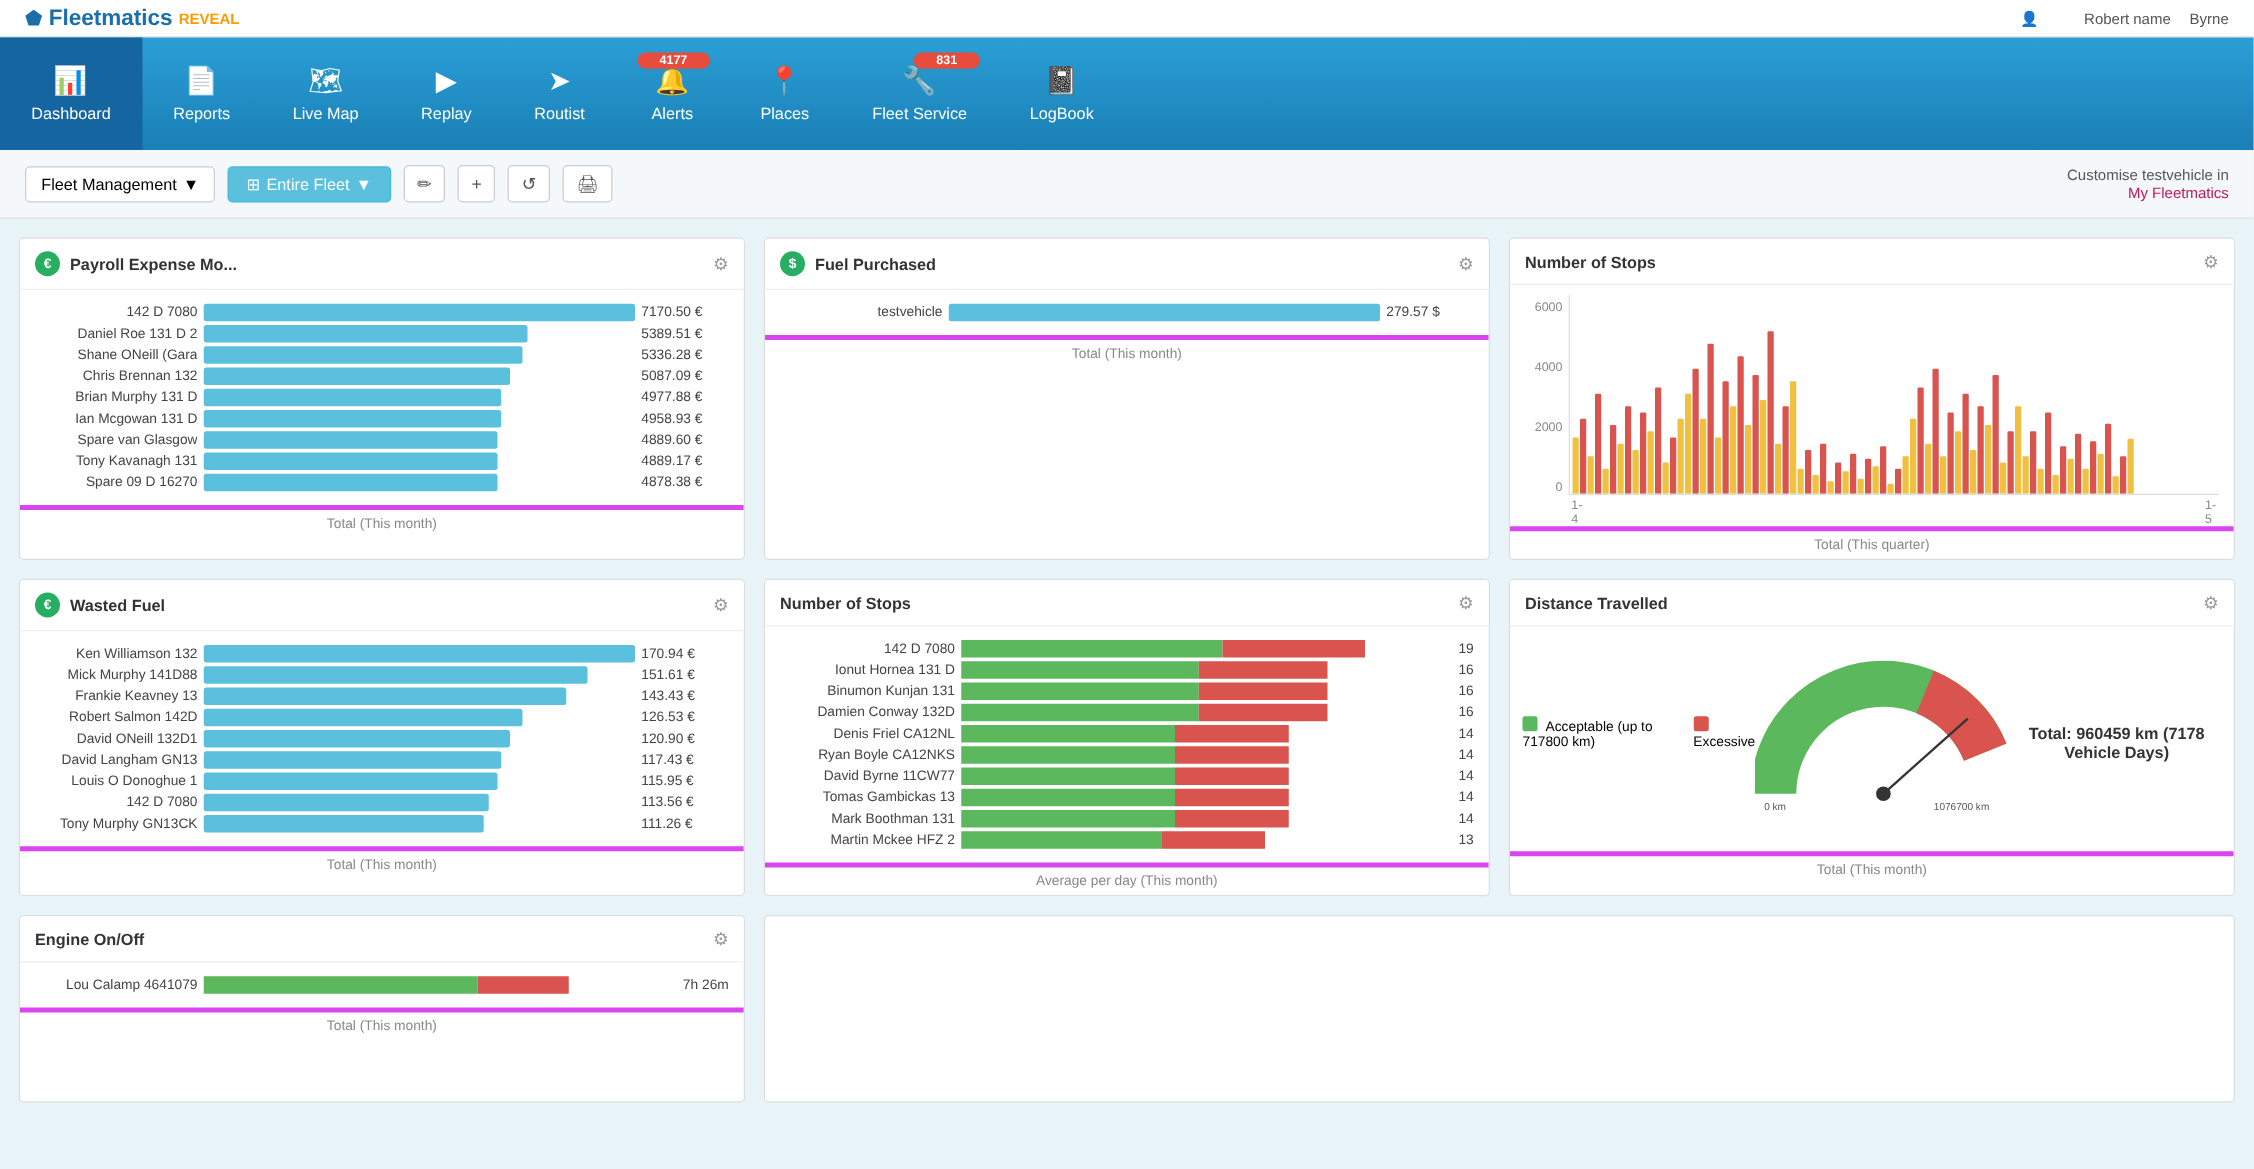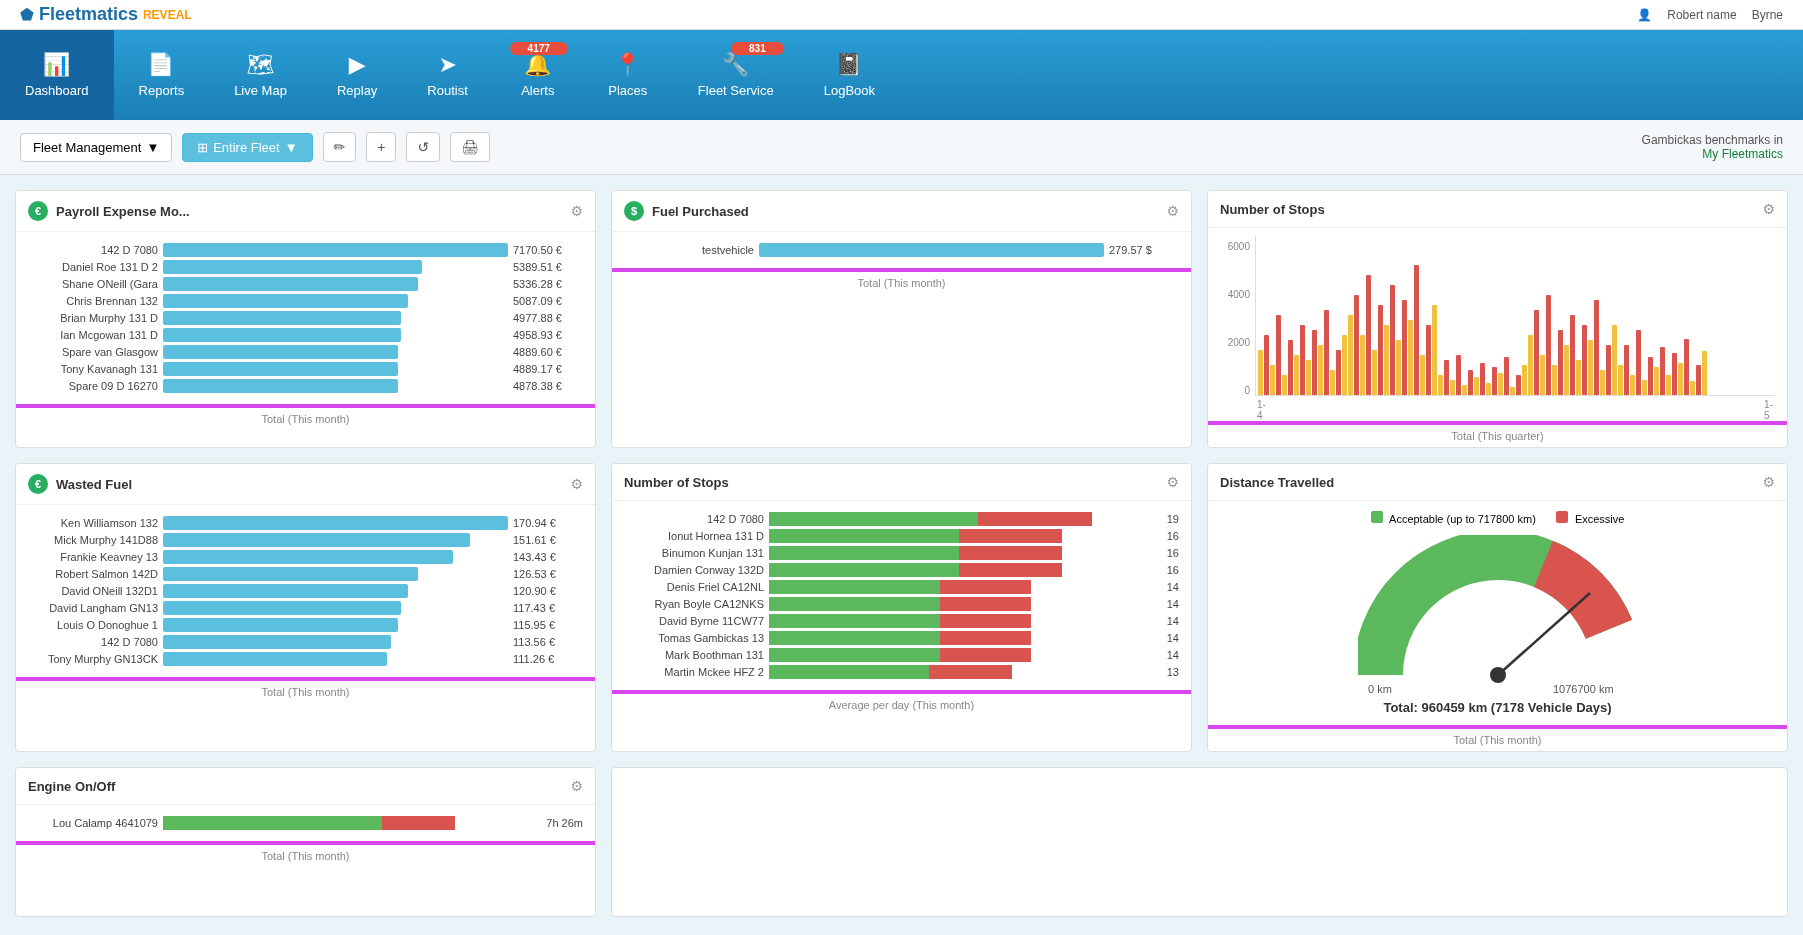--- a/index.html
+++ b/index.html
@@ -89,21 +89,21 @@
     .toolbar-icon-btn {
       background: #fff;
       border: 1px solid #ccc;
       border-radius: 4px;
       padding: 6px 10px;
       cursor: pointer;
       font-size: 14px;
       color: #555;
     }
     .customize-text { margin-left: auto; text-align: right; font-size: 12px; color: #555; }
-    .customize-link { color: #15803d; cursor: pointer; }
+    .customize-link { color: #be185d; cursor: pointer; }
 
     
     .dashboard { padding: 15px; display: grid; grid-template-columns: 1fr 1fr 1fr; gap: 15px; }
 
     .widget {
       background: #fff;
       border-radius: 4px;
       border: 1px solid #ddd;
       overflow: hidden;
     }
@@ -218,21 +218,21 @@
     .stops-value {
       font-size: 11px;
       color: #444;
       width: 25px;
       text-align: right;
     }
 
     
     .gauge-container {
       display: flex;
-      flex-direction: column;
+      flex-direction: row;
       align-items: center;
       padding: 10px;
     }
     .gauge-legend {
       display: flex;
       gap: 20px;
       font-size: 11px;
       margin-bottom: 10px;
     }
     .legend-dot { width: 12px; height: 12px; border-radius: 2px; display: inline-block; margin-right: 4px; }
@@ -281,21 +281,21 @@
 <body>
 
 <div class="top-header">
   <div class="logo-area">
     <span style="color:#1a6fa8; font-size:16px;">⬟</span>
     <span class="logo-text">Fleetmatics</span>
     <span class="logo-reveal">REVEAL</span>
   </div>
   <div class="user-area">
     <span>👤</span>
-    <span style="cursor:pointer;">Robert name</span>
+    <span style="cursor:pointer;margin-left:21px;">Robert name</span>
     <span style="cursor:pointer;">Byrne</span>
   </div>
 </div>
 
 <div class="nav-bar">
   <div class="nav-item active">
     <span class="nav-icon">📊</span>
     <span>Dashboard</span>
   </div>
   <div class="nav-item">
@@ -350,21 +350,21 @@
   <button class="toolbar-icon-btn">
     <span>+</span>
   </button>
   <button class="toolbar-icon-btn">
     <span>↺</span>
   </button>
   <button class="toolbar-icon-btn">
     <span>🖨</span>
   </button>
   <div class="customize-text">
-    <span>Gambickas benchmarks in</span><br>
+    <span>Customise testvehicle in</span><br>
     <span class="customize-link">My Fleetmatics</span>
   </div>
 </div>
 
 <div class="dashboard">
 
   <div class="widget">
     <div class="widget-header">
       <div class="widget-title">
         <div class="widget-icon-euro">€</div>

